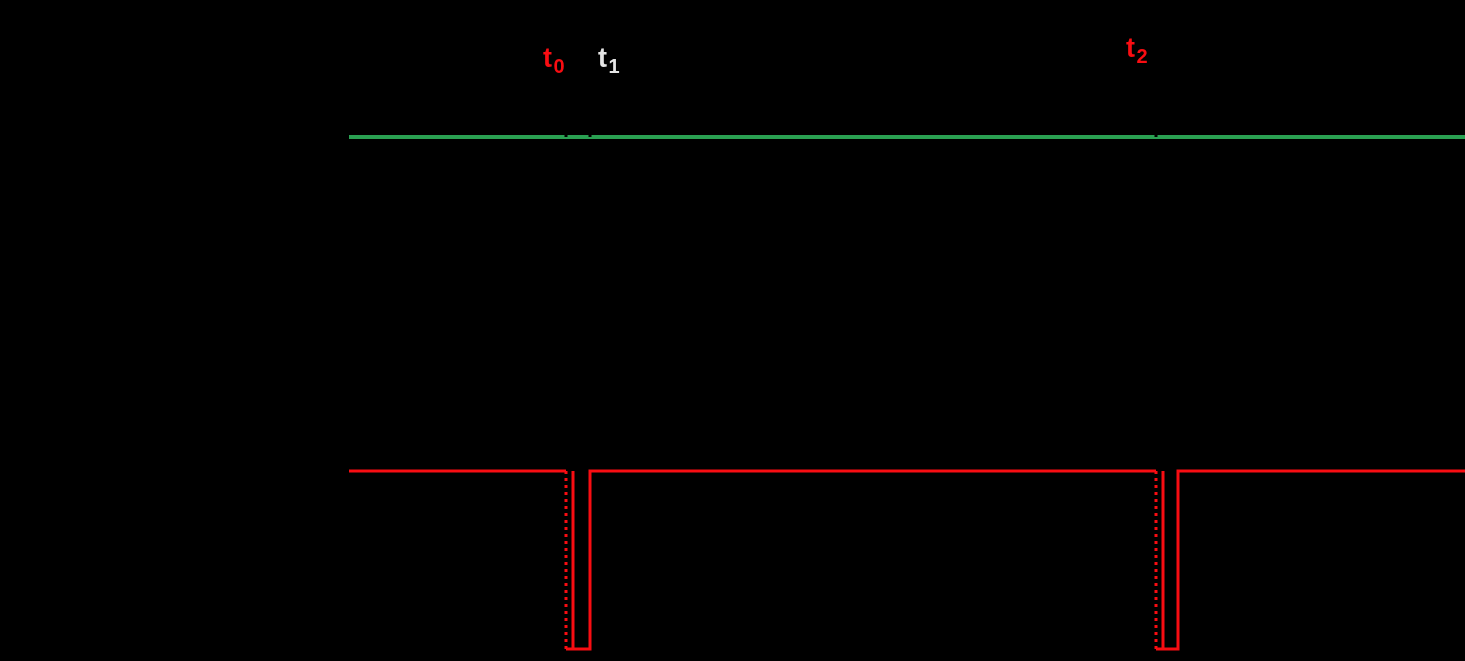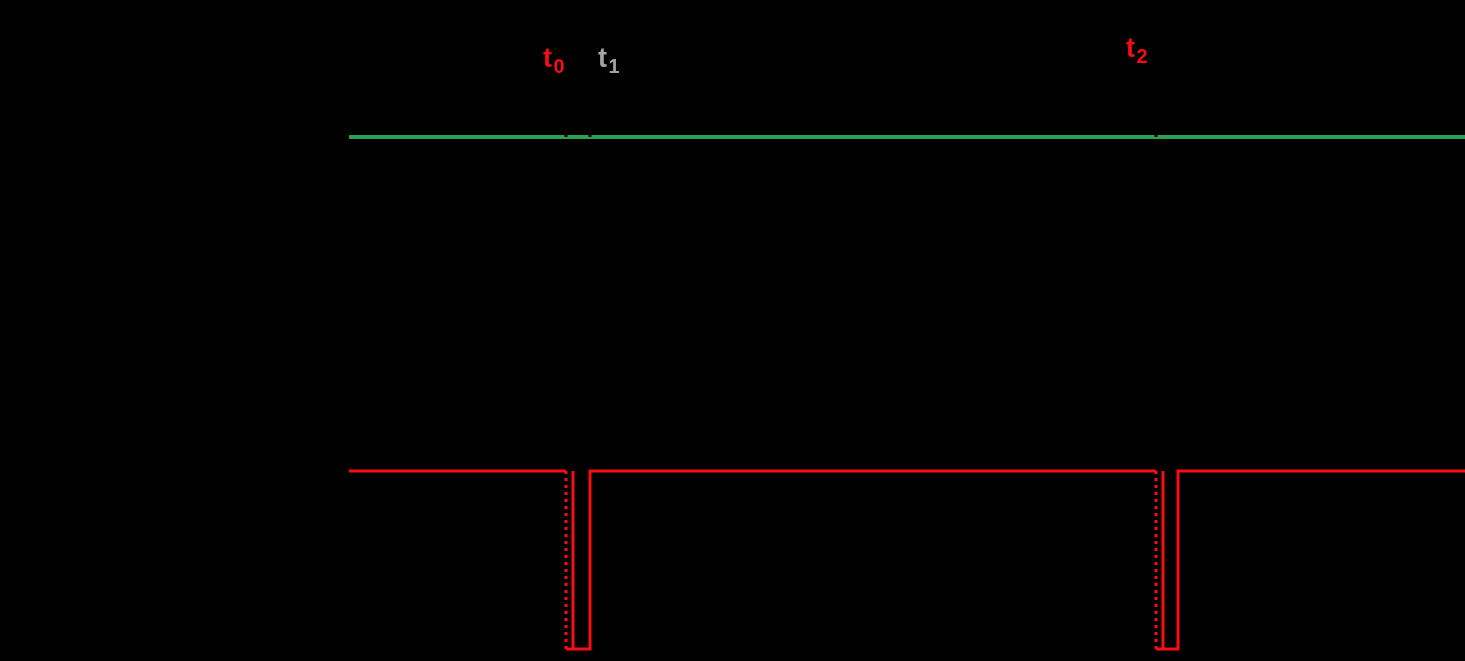--- a/index.html
+++ b/index.html
@@ -48,21 +48,21 @@
       <line x1="1156" y1="104" x2="1156" y2="133" stroke="#000000" stroke-width="3" stroke-dasharray="5 4"></line>
       <path d="M 349 452 H 566 M 573 452 V 630 M 566 630 H 590 V 452 H 1156 M 1163 452 V 630 M 1156 630 H 1178 V 452 H 1465" fill="none" stroke="#f90d12" stroke-width="3"></path>
       <line x1="566" y1="452" x2="566" y2="630" stroke="#f90d12" stroke-width="3" stroke-dasharray="3 4"></line>
       <line x1="1156" y1="452" x2="1156" y2="630" stroke="#f90d12" stroke-width="3" stroke-dasharray="3 4"></line>
     </svg>
 
   <div class="t-label" style="left: 543px; top: 26px; color: rgb(249, 13, 18);">
     <span>t</span><sub>0</sub>
   </div>
 
-  <div class="t-label" style="left: 598px; top: 26px; color: #a3a3a3;">
+  <div class="t-label" style="left: 598px; top: 26px; color: #e5e5e5;">
     <span>t</span><sub>1</sub>
   </div>
 
   <div class="t-label" style="left: 1126px; top: 16px; color: rgb(249, 13, 18);">
     <span>t</span><sub>2</sub>
   </div>
 
 </div>
 
 </body></html>

